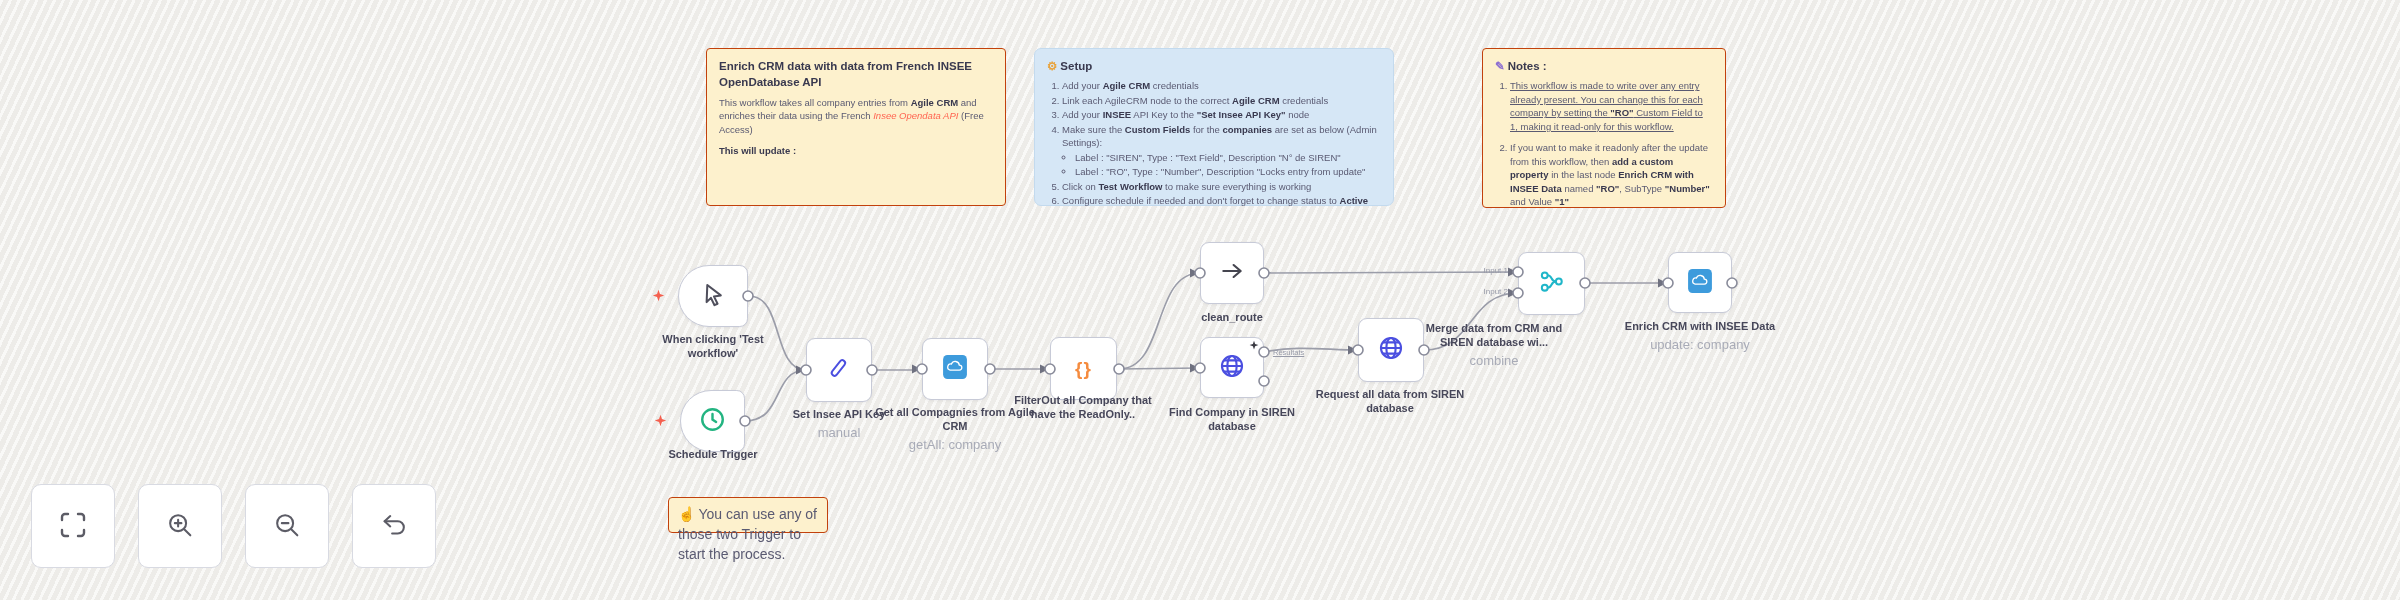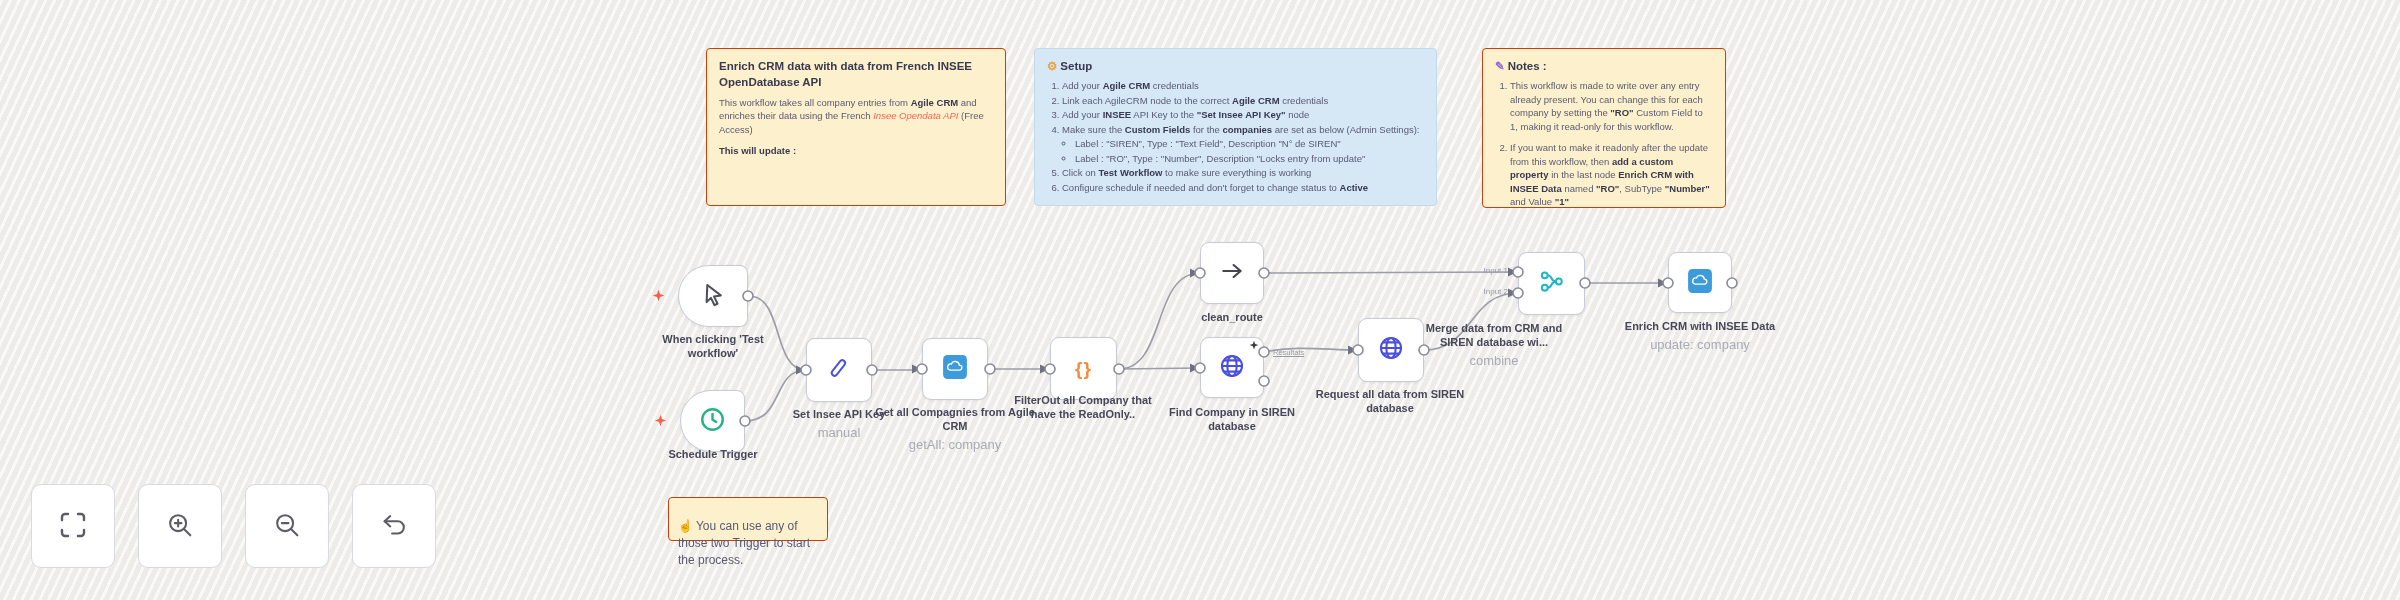--- a/index.html
+++ b/index.html
@@ -102,46 +102,46 @@
   </g>
 </svg>
 
 <div class="sticky yellow" style="left:706px;top:48px;width:300px;height:158px;">
   <h4>Enrich CRM data with data from French INSEE OpenDatabase API</h4>
   <div><span>This workflow takes all company entries from </span><span class="b">Agile CRM</span><span> and enriches their data using the French </span><a href="#">Insee Opendata API</a><span> (Free Access)</span></div>
   <div class="gap"></div>
   <div class="b">This will update :</div>
 </div>
 
-<div class="sticky blue" style="left:1034px;top:48px;width:403px;height:158px;">
+<div class="sticky blue" style="left:1034px;top:48px;width:360px;height:158px;border-radius:7px;">
   <h4><span class="emoji orange">⚙</span><span>Setup</span></h4>
   <ol>
     <li><span>Add your </span><span class="b">Agile CRM</span><span> credentials</span></li>
     <li><span>Link each AgileCRM node to the correct </span><span class="b">Agile CRM</span><span> credentials</span></li>
     <li><span>Add your </span><span class="b">INSEE</span><span> API Key to the </span><span class="b">"Set Insee API Key"</span><span> node</span></li>
     <li><span>Make sure the </span><span class="b">Custom Fields</span><span> for the </span><span class="b">companies</span><span> are set as below (Admin Settings):</span>
       <ul>
         <li>Label : "SIREN", Type : "Text Field", Description "N° de SIREN"</li>
         <li>Label : "RO", Type : "Number", Description "Locks entry from update"</li>
       </ul>
     </li>
     <li><span>Click on </span><span class="b">Test Workflow</span><span> to make sure everything is working</span></li>
     <li><span>Configure schedule if needed and don't forget to change status to </span><span class="b">Active</span></li>
   </ol>
 </div>
 
 <div class="sticky yellow" style="left:1482px;top:48px;width:244px;height:160px;">
   <h4><span class="emoji purple">✎</span><span>Notes :</span></h4>
   <ol>
-    <li style="margin-bottom:8px;"><span>This workflow is made to write over any entry already present. You can change this for each company by setting the </span><span class="b">"RO"</span><span> Custom Field to 1, making it read-only for this workflow.</span></li>
+    <li style="margin-bottom:8px;text-decoration:underline;"><span>This workflow is made to write over any entry already present. You can change this for each company by setting the </span><span class="b">"RO"</span><span> Custom Field to 1, making it read-only for this workflow.</span></li>
     <li><span>If you want to make it readonly after the update from this workflow, then </span><span class="b">add a custom property</span><span> in the last node </span><span class="b">Enrich CRM with INSEE Data</span><span> named </span><span class="b">"RO"</span><span>, SubType </span><span class="b">"Number"</span><span> and Value </span><span class="b">"1"</span></li>
   </ol>
 </div>
 
-<div class="sticky yellow" style="left:668px;top:497px;width:160px;height:44px;font-size:12px;padding:20px 9px;">
+<div class="sticky yellow" style="left:668px;top:497px;width:160px;height:36px;font-size:14px;padding:7px 9px;">
   <span class="emoji orange">☝</span><span>You can use any of those two Trigger to start the process.</span>
 </div>
 
 <div class="badge" style="left:652px;top:289px;">
   <svg viewBox="0 0 16 16" width="13" height="13">
       <path d="M8 1 L9.8 6.2 L15 8 L9.8 9.8 L8 15 L6.2 9.8 L1 8 L6.2 6.2 Z" fill="#f4604f"></path>
     </svg>
 </div>
 <div class="badge" style="left:654px;top:414px;">
   <svg viewBox="0 0 16 16" width="13" height="13">

